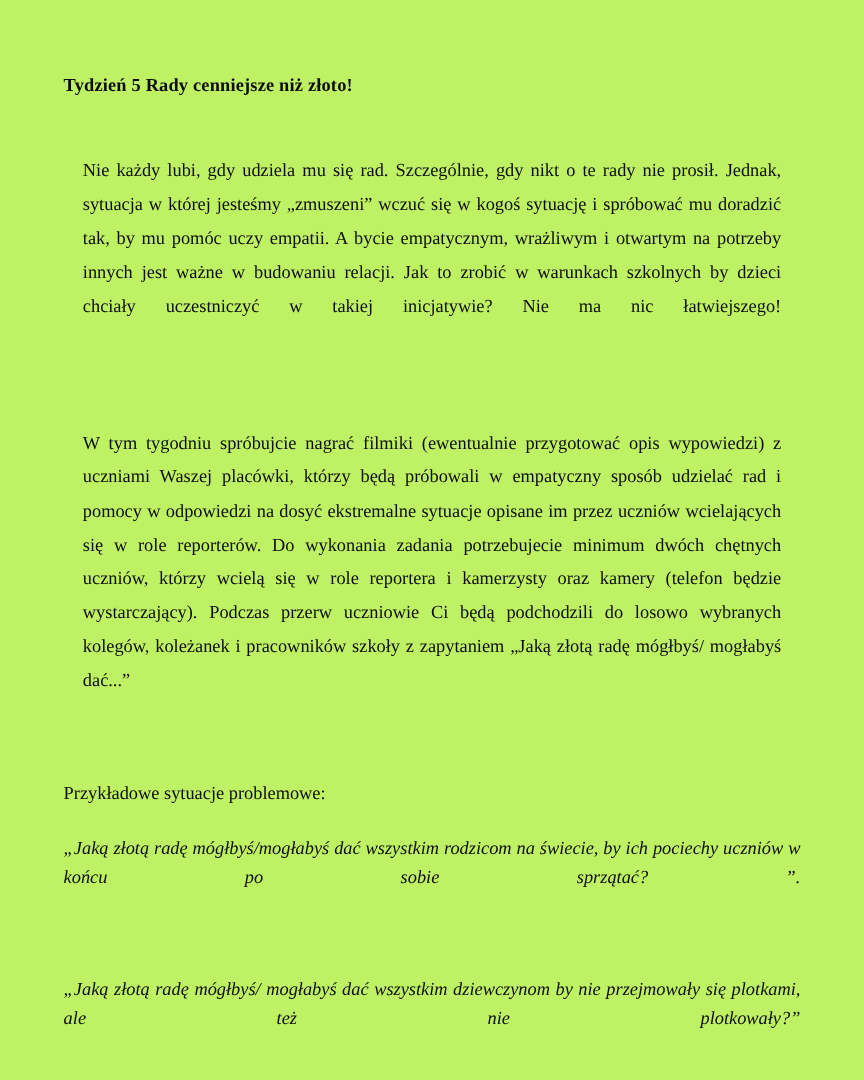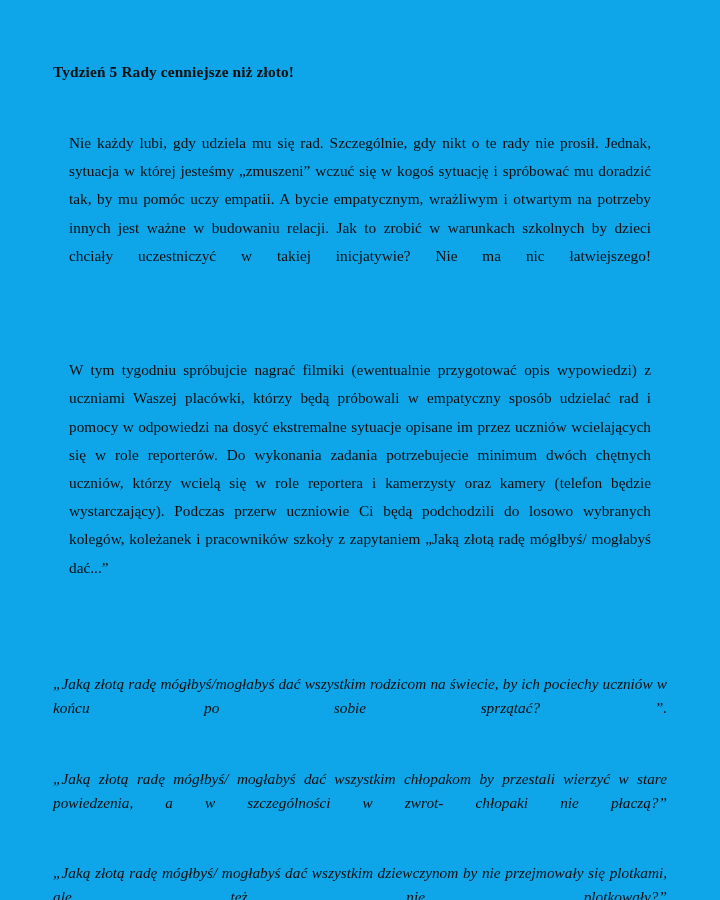--- a/index.html
+++ b/index.html
@@ -13,21 +13,21 @@
     height: 900px;
     overflow: hidden;
     font-family: "Liberation Serif", "DejaVu Serif", serif;
     color: #0d0d0d;
     -webkit-font-smoothing: antialiased;
   }
   .page {
     position: relative;
     width: 720px;
     height: 900px;
-    background: #0ea5e9;
+    background: #bef264;
     box-sizing: border-box;
   }
   .content {
     position: absolute;
     left: 53px;
     top: 62px;
     width: 614px;
   }
 
   .doc-title {
@@ -100,30 +100,30 @@
     <div class="spacer-title"></div>
 
     <p class="para">Nie każdy lubi, gdy udziela mu się rad. Szczególnie, gdy nikt o te rady nie prosił. Jednak, sytuacja w której jesteśmy „zmuszeni” wczuć się w kogoś sytuację i spróbować mu doradzić tak, by mu pomóc uczy empatii. A bycie empatycznym, wrażliwym i otwartym na potrzeby innych jest ważne w budowaniu relacji. Jak to zrobić w warunkach szkolnych by dzieci chciały uczestniczyć w takiej inicjatywie? Nie ma nic łatwiejszego!</p>
 
     <div class="spacer-para"></div>
 
     <p class="para">W tym tygodniu spróbujcie nagrać filmiki (ewentualnie przygotować opis wypowiedzi) z uczniami Waszej placówki, którzy będą próbowali w empatyczny sposób udzielać rad i pomocy w odpowiedzi na dosyć ekstremalne sytuacje opisane im przez uczniów wcielających się w role reporterów. Do wykonania zadania potrzebujecie minimum dwóch chętnych uczniów, którzy wcielą się w role reportera i kamerzysty oraz kamery (telefon będzie wystarczający). Podczas przerw uczniowie Ci będą podchodzili do losowo wybranych kolegów, koleżanek i pracowników szkoły z zapytaniem „Jaką złotą radę mógłbyś/ mogłabyś dać...”</p>
 
     <div class="spacer-label"></div>
 
+    <p class="label-line">Przykładowe sytuacje problemowe:</p>
 
     <div class="spacer-quote-first"></div>
 
 
     <div class="spacer-quote"></div>
 
     <p class="quote">„Jaką złotą radę mógłbyś/mogłabyś dać wszystkim rodzicom na świecie, by ich pociechy uczniów w końcu po sobie sprzątać? ”.</p>
 
     <div class="spacer-quote"></div>
 
-    <p class="quote">„Jaką złotą radę mógłbyś/ mogłabyś dać wszystkim chłopakom by przestali wierzyć w stare powiedzenia, a w szczególności w zwrot- chłopaki nie płaczą?”</p>
 
     <div class="spacer-quote"></div>
 
     <p class="quote">„Jaką złotą radę mógłbyś/ mogłabyś dać wszystkim dziewczynom by nie przejmowały się plotkami, ale też nie plotkowały?”</p>
 
   </div>
 </div>
 
 </body></html>

